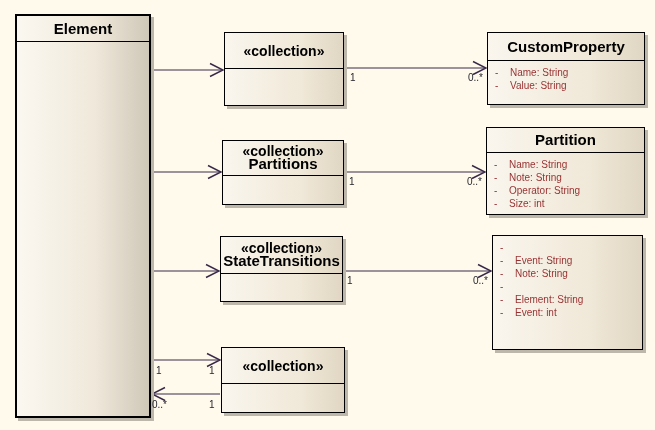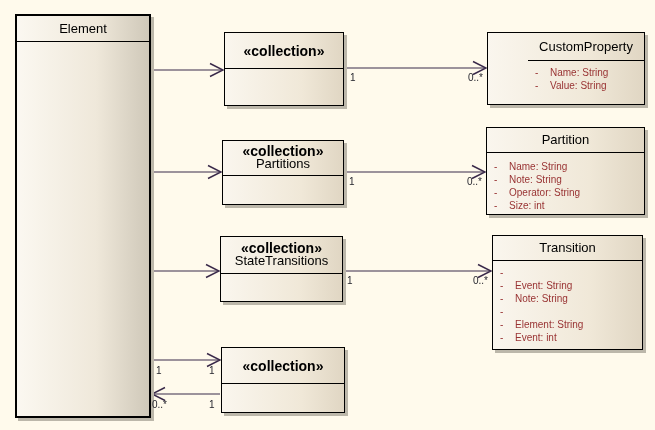--- a/index.html
+++ b/index.html
@@ -44,22 +44,22 @@
     flex: 0 0 auto;
   }
   .box-body { flex: 1 1 auto; }
   .stereotype {
     font-size: 14px;
     font-weight: bold;
     color: #000;
     line-height: 12px;
   }
   .box-title {
-    font-size: 13px;
-    font-weight: normal;
+    font-size: 15px;
+    font-weight: bold;
     color: #000;
     line-height: 14px;
   }
   .attrs {
     padding: 5px 4px 2px 7px;
   }
   .attr-row {
     display: flex;
     font-size: 10px;
     color: #993333;
@@ -149,37 +149,37 @@
     <div class="box-body"></div>
   </div>
 
   <div class="uml-box" style="left:221px; top:347px; width:124px; height:66px;">
     <div class="box-header" style="height:36px;">
       <div class="stereotype">«collection»</div>
     </div>
     <div class="box-body"></div>
   </div>
 
-  <div class="uml-box" style="left:487px; top:32px; width:158px; height:73px;padding-left:40px;">
+  <div class="uml-box" style="left:487px; top:32px; width:158px; height:73px;">
     <div class="box-header" style="height:28px;">
       <div class="box-title">CustomProperty</div>
     </div>
     <div class="attrs">
       <div class="attr-row">
         <span class="attr-vis">-</span>
         <span>Name: String</span>
       </div>
       <div class="attr-row">
         <span class="attr-vis">-</span>
         <span>Value: String</span>
       </div>
     </div>
   </div>
 
-  <div class="uml-box" style="left:486px; top:127px; width:159px; height:88px;justify-content:space-between;">
+  <div class="uml-box" style="left:486px; top:127px; width:159px; height:88px;">
     <div class="box-header" style="height:25px;">
       <div class="box-title">Partition</div>
     </div>
     <div class="attrs">
       <div class="attr-row">
         <span class="attr-vis">-</span>
         <span>Name: String</span>
       </div>
       <div class="attr-row">
         <span class="attr-vis">-</span>
@@ -190,23 +190,20 @@
         <span>Operator: String</span>
       </div>
       <div class="attr-row">
         <span class="attr-vis">-</span>
         <span>Size: int</span>
       </div>
     </div>
   </div>
 
   <div class="uml-box" style="left:492px; top:235px; width:151px; height:115px;">
-    <div class="box-header" style="height:25px;">
-      <div class="box-title">Transition</div>
-    </div>
     <div class="attrs">
       <div class="attr-row">
         <span class="attr-vis">-</span>
       </div>
       <div class="attr-row">
         <span class="attr-vis">-</span>
         <span>Event: String</span>
       </div>
       <div class="attr-row">
         <span class="attr-vis">-</span>

